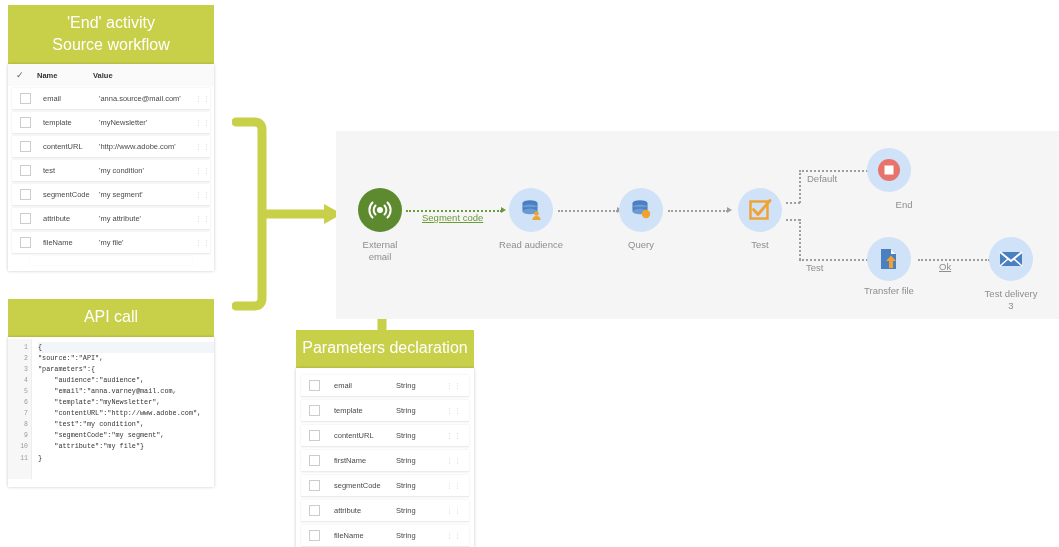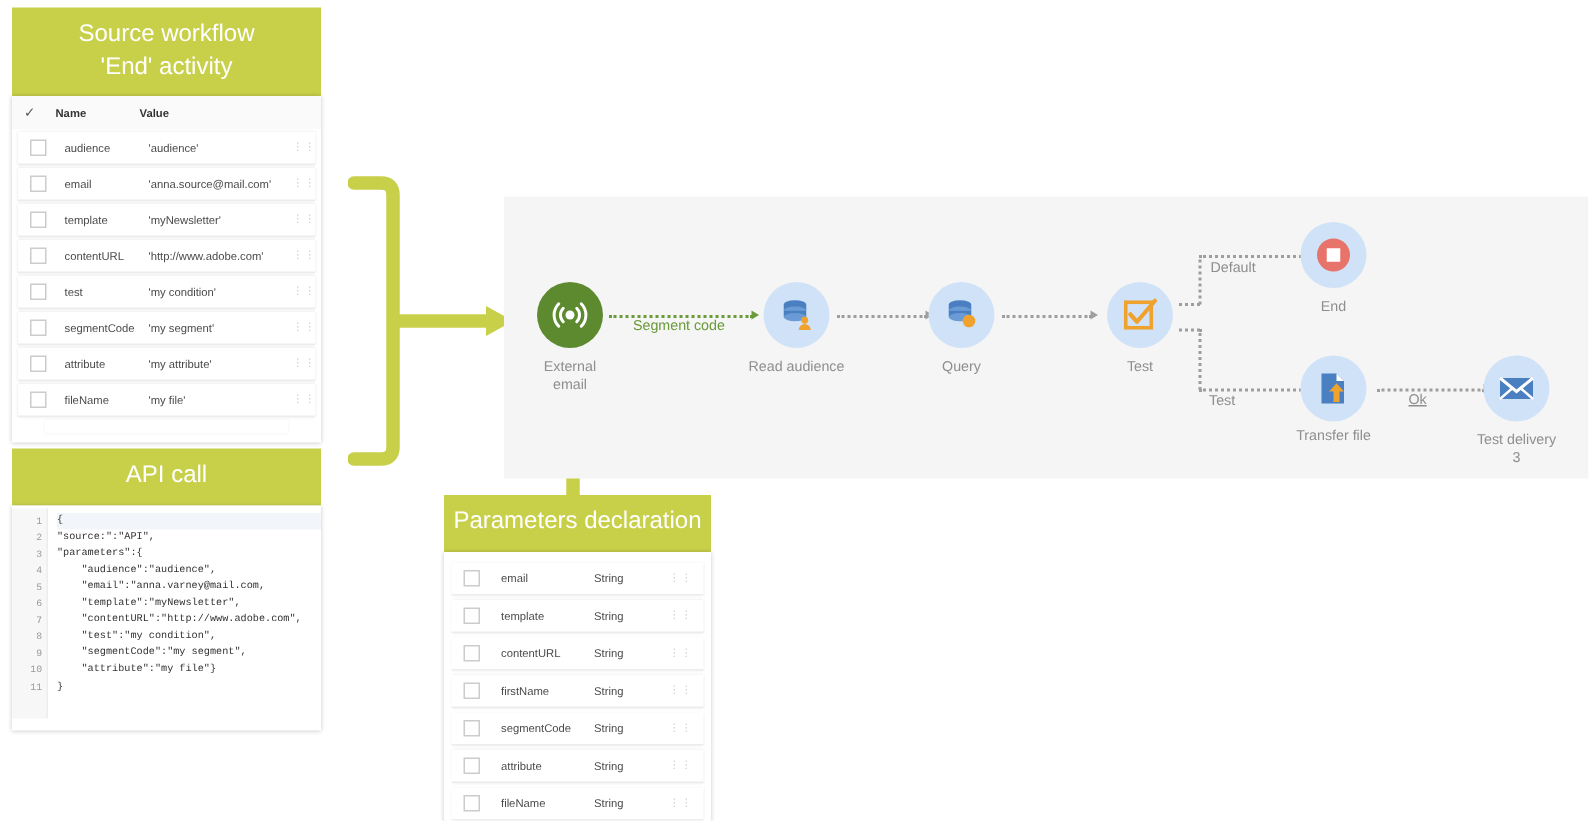--- a/index.html
+++ b/index.html
@@ -158,21 +158,21 @@
     color: #8e8e8e;
     line-height: 11.5px;
     width: 90px;
   }
   .edge-label {
     position: absolute;
     font-size: 9.5px;
     color: #8e8e8e;
     margin-top: 20px;
   }
-  .edge-label.green { color: #6a9a3a; }
+  .edge-label.green { color: #6a9a3a; text-decoration: underline; }
   .dot-h {
     position: absolute;
     height: 0;
     border-top: 2px dotted #9e9e9e;
   }
   .dot-h.green { border-top-color: #6a9a3a; }
   .dot-v {
     position: absolute;
     width: 0;
     border-left: 2px dotted #9e9e9e;
@@ -188,38 +188,30 @@
   #bracket-connector { position: absolute; left: 232px; top: 116px; width: 110px; height: 196px; }
   #params-arrow { position: absolute; left: 370px; top: 258px; width: 24px; height: 76px; }
 
   svg { display: block; }
 </style>
 </head>
 <body>
 
 <div id="source-workflow-panel">
   <div class="panel-header">
+    <div>'End' activity</div>
     <div>Source workflow</div>
-    <div>'End' activity</div>
   </div>
   <div class="table-wrap">
     <div class="hdr-row">
       <div class="hdr-check-cell hdr-check">✓</div>
       <div class="hdr-name">Name</div>
       <div class="hdr-value">Value</div>
     </div>
     <div id="sw-rows">
-        <div class="row-card">
-          <div class="cb"></div>
-          <div class="cell-name">audience</div>
-          <div class="cell-value">'audience'</div>
-          <div class="grip">
-            <i>⋮⋮</i>
-          </div>
-        </div>
         <div class="row-card">
           <div class="cb"></div>
           <div class="cell-name">email</div>
           <div class="cell-value">'anna.source@mail.com'</div>
           <div class="grip">
             <i>⋮⋮</i>
           </div>
         </div>
         <div class="row-card">
           <div class="cb"></div>
@@ -453,21 +445,21 @@
   <div class="edge-label" style="left:471px; top:22px;">Default</div>
 
   <div class="node" style="left:531px; top:17px; background:#cfe2f7;">
     <span>
       <svg width="26" height="26" viewBox="0 0 26 26">
         <circle cx="13" cy="13" r="11" fill="#e8736a"></circle>
         <rect x="8.5" y="8.5" width="9" height="9" fill="#ffffff"></rect>
       </svg>
     </span>
   </div>
-  <div class="node-label" style="left:508px; top:68px;">
+  <div class="node-label" style="left:523px; top:68px;">
     <div>End</div>
   </div>
 
   <div class="dot-h" style="left:450px; top:88px; width:14px;"></div>
   <div class="dot-v" style="left:463px; top:88px; height:41px;"></div>
   <div class="dot-h" style="left:463px; top:128px; width:76px;"></div>
   <div class="arrow-r" style="left:538px; top:124.5px;"></div>
   <div class="edge-label" style="left:470px; top:111px;">Test</div>
 
   <div class="node" style="left:531px; top:106px; background:#cfe2f7;">

